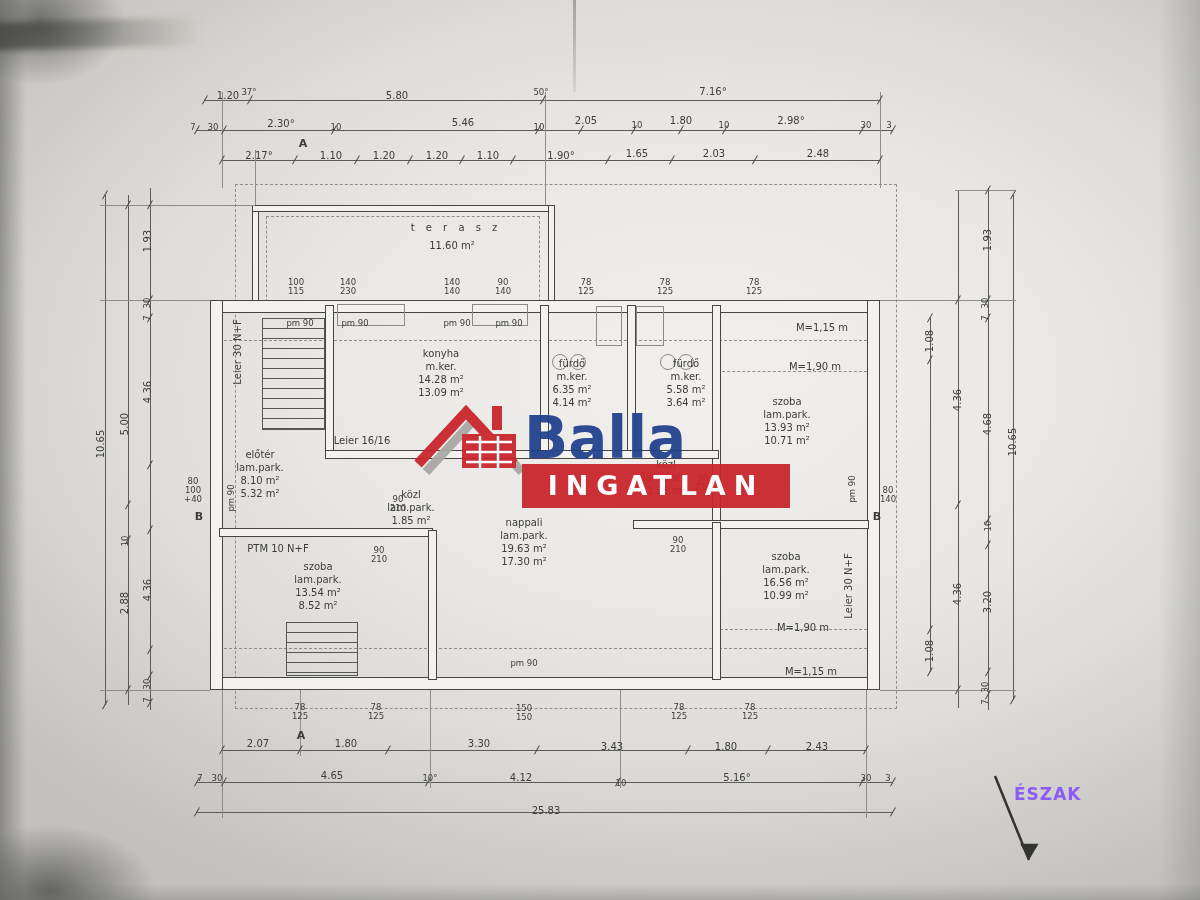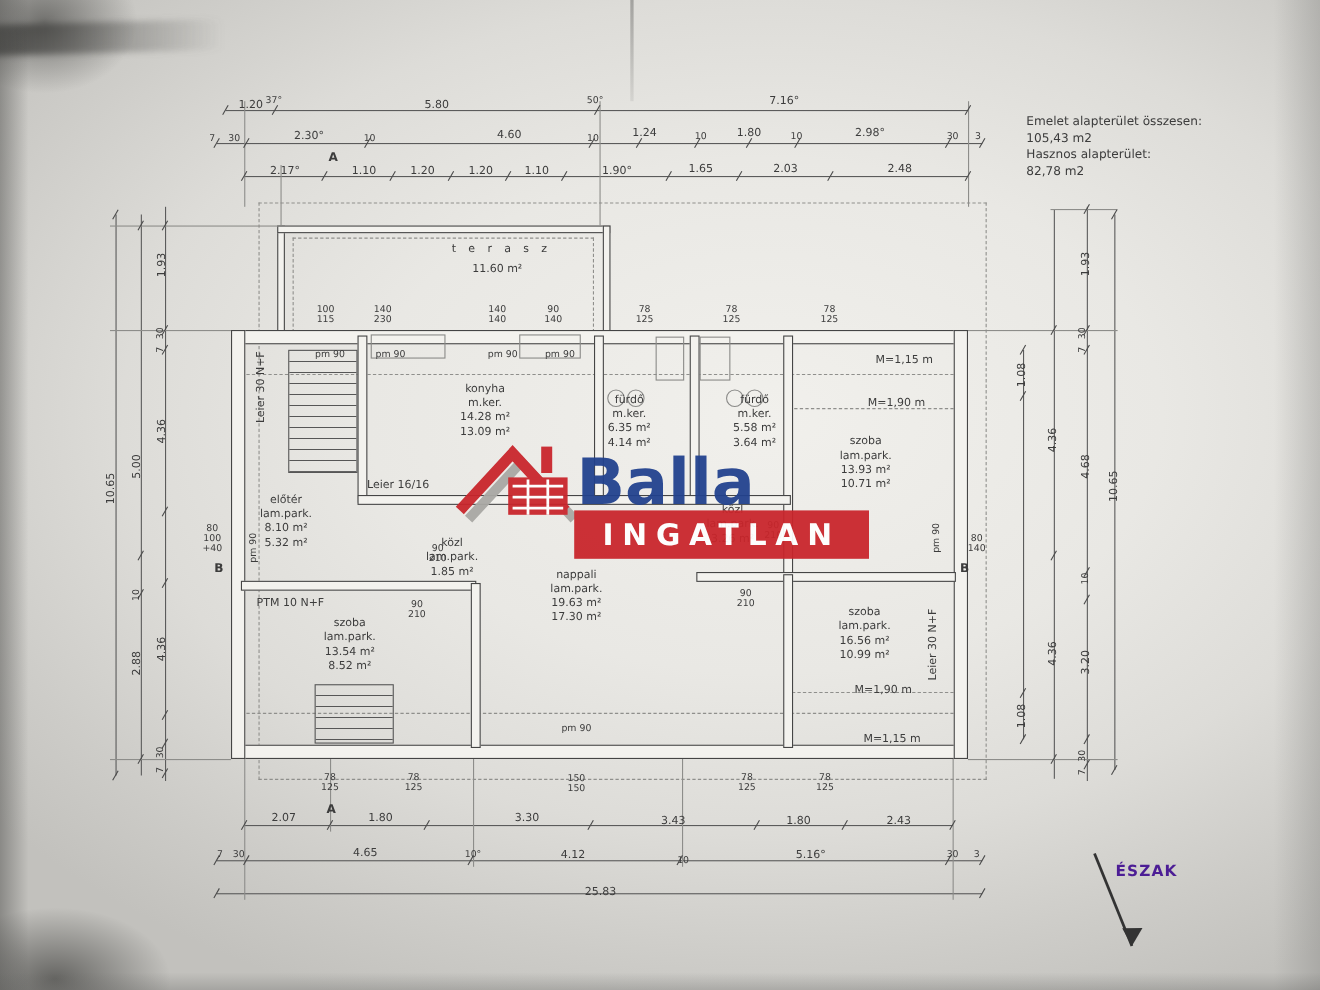--- a/index.html
+++ b/index.html
@@ -36,21 +36,21 @@
   .dim{font-size:10px;}
   .room{font-size:10px;line-height:1.3;}
   .sp{letter-spacing:4px;}
   .sm{font-size:8.5px;line-height:1.05;}
   .marker{font-size:11px;font-weight:bold;}
   .tick{position:absolute;}
   .tick b{display:block;width:10px;height:1.2px;background:#4a4a4a;transform:rotate(-60deg);}
 
   .info{position:absolute;left:933px;top:104px;font-size:11px;color:#3c3c3c;}
   .info span{display:block;margin-bottom:2px;}
-  .north-label{position:absolute;left:1014px;top:784px;font-weight:bold;font-size:14px;letter-spacing:1px;color:#4c1d95;}
+  .north-label{position:absolute;left:1014px;top:784px;font-weight:bold;font-size:17px;letter-spacing:1px;color:#8b5cf6;}
 </style>
 </head>
 <body>
 
 <div class="smudge tl1"></div>
 <div class="smudge tl2"></div>
 <div class="smudge bl"></div>
 <div class="edge l"></div>
 <div class="edge r"></div>
 <div class="edge b"></div>
@@ -378,21 +378,21 @@
       <span class="lbl room" style="left: 786px; top: 576px; transform: translate(-50%, -50%);">szoba
 lam.park.
 16.56 m²
 10.99 m²</span>
       <span class="lbl dim" style="left: 822px; top: 328px; transform: translate(-50%, -50%);">M=1,15 m</span>
       <span class="lbl dim" style="left: 815px; top: 367px; transform: translate(-50%, -50%);">M=1,90 m</span>
       <span class="lbl dim" style="left: 803px; top: 628px; transform: translate(-50%, -50%);">M=1,90 m</span>
       <span class="lbl dim" style="left: 811px; top: 672px; transform: translate(-50%, -50%);">M=1,15 m</span>
       <span class="lbl dim" style="left: 238px; top: 352px; transform: translate(-50%, -50%) rotate(-90deg);">Leier 30 N+F</span>
       <span class="lbl dim" style="left: 362px; top: 441px; transform: translate(-50%, -50%);">Leier 16/16</span>
-      <span class="lbl dim" style="left: 264px; top: 549px; transform: translate(-50%, -50%);">PTM 10 N+F</span>
+      <span class="lbl dim" style="left: 278px; top: 549px; transform: translate(-50%, -50%);">PTM 10 N+F</span>
       <span class="lbl dim" style="left: 849px; top: 586px; transform: translate(-50%, -50%) rotate(-90deg);">Leier 30 N+F</span>
       <span class="lbl sm" style="left: 300px; top: 323px; transform: translate(-50%, -50%);">pm 90</span>
       <span class="lbl sm" style="left: 355px; top: 323px; transform: translate(-50%, -50%);">pm 90</span>
       <span class="lbl sm" style="left: 457px; top: 323px; transform: translate(-50%, -50%);">pm 90</span>
       <span class="lbl sm" style="left: 509px; top: 323px; transform: translate(-50%, -50%);">pm 90</span>
       <span class="lbl sm" style="left: 524px; top: 663px; transform: translate(-50%, -50%);">pm 90</span>
       <span class="lbl sm" style="left: 231px; top: 498px; transform: translate(-50%, -50%) rotate(-90deg);">pm 90</span>
       <span class="lbl sm" style="left: 852px; top: 489px; transform: translate(-50%, -50%) rotate(-90deg);">pm 90</span>
       <span class="lbl sm" style="left: 296px; top: 287px; transform: translate(-50%, -50%);">100
 115</span>
@@ -437,23 +437,23 @@
       <span class="lbl marker" style="left: 877px; top: 517px; transform: translate(-50%, -50%);">B</span>
       <span class="lbl dim" style="left: 228px; top: 96px; transform: translate(-50%, -50%);">1.20</span>
       <span class="lbl sm" style="left: 249px; top: 92px; transform: translate(-50%, -50%);">37°</span>
       <span class="lbl dim" style="left: 397px; top: 96px; transform: translate(-50%, -50%);">5.80</span>
       <span class="lbl sm" style="left: 541px; top: 92px; transform: translate(-50%, -50%);">50°</span>
       <span class="lbl dim" style="left: 713px; top: 92px; transform: translate(-50%, -50%);">7.16°</span>
       <span class="lbl sm" style="left: 193px; top: 127px; transform: translate(-50%, -50%);">7</span>
       <span class="lbl sm" style="left: 213px; top: 127px; transform: translate(-50%, -50%);">30</span>
       <span class="lbl dim" style="left: 281px; top: 124px; transform: translate(-50%, -50%);">2.30°</span>
       <span class="lbl sm" style="left: 336px; top: 127px; transform: translate(-50%, -50%);">10</span>
-      <span class="lbl dim" style="left: 463px; top: 123px; transform: translate(-50%, -50%);">4.60</span>
+      <span class="lbl dim" style="left: 463px; top: 123px; transform: translate(-50%, -50%);">5.46</span>
       <span class="lbl sm" style="left: 539px; top: 127px; transform: translate(-50%, -50%);">10</span>
-      <span class="lbl dim" style="left: 586px; top: 121px; transform: translate(-50%, -50%);">1.24</span>
+      <span class="lbl dim" style="left: 586px; top: 121px; transform: translate(-50%, -50%);">2.05</span>
       <span class="lbl sm" style="left: 637px; top: 125px; transform: translate(-50%, -50%);">10</span>
       <span class="lbl dim" style="left: 681px; top: 121px; transform: translate(-50%, -50%);">1.80</span>
       <span class="lbl sm" style="left: 724px; top: 125px; transform: translate(-50%, -50%);">10</span>
       <span class="lbl dim" style="left: 791px; top: 121px; transform: translate(-50%, -50%);">2.98°</span>
       <span class="lbl sm" style="left: 866px; top: 125px; transform: translate(-50%, -50%);">30</span>
       <span class="lbl sm" style="left: 889px; top: 125px; transform: translate(-50%, -50%);">3</span>
       <span class="lbl dim" style="left: 259px; top: 156px; transform: translate(-50%, -50%);">2.17°</span>
       <span class="lbl dim" style="left: 331px; top: 156px; transform: translate(-50%, -50%);">1.10</span>
       <span class="lbl dim" style="left: 384px; top: 156px; transform: translate(-50%, -50%);">1.20</span>
       <span class="lbl dim" style="left: 437px; top: 156px; transform: translate(-50%, -50%);">1.20</span>
@@ -497,27 +497,20 @@
       <span class="lbl dim" style="left: 1013px; top: 442px; transform: translate(-50%, -50%) rotate(-90deg);">10.65</span>
       <span class="lbl dim" style="left: 930px; top: 341px; transform: translate(-50%, -50%) rotate(-90deg);">1.08</span>
       <span class="lbl sm" style="left: 988px; top: 526px; transform: translate(-50%, -50%) rotate(-90deg);">10</span>
       <span class="lbl dim" style="left: 958px; top: 594px; transform: translate(-50%, -50%) rotate(-90deg);">4.36</span>
       <span class="lbl dim" style="left: 988px; top: 602px; transform: translate(-50%, -50%) rotate(-90deg);">3.20</span>
       <span class="lbl dim" style="left: 930px; top: 651px; transform: translate(-50%, -50%) rotate(-90deg);">1.08</span>
       <span class="lbl sm" style="left: 985px; top: 687px; transform: translate(-50%, -50%) rotate(-90deg);">30</span>
       <span class="lbl sm" style="left: 985px; top: 702px; transform: translate(-50%, -50%) rotate(-90deg);">7</span>
     </div>
 
-  <div class="info">
-
-  <span>Emelet alapterület összesen:</span>
-      <span>105,43 m2</span>
-      <span>Hasznos alapterület:</span>
-      <span>82,78 m2</span>
-    </div>
 
   <svg viewBox="0 0 400 125" style="position:absolute;left:404px;top:390px;width:400px;height:125px;opacity:.94;">
     <polyline points="22,82 70,30 118,82" fill="none" stroke="#a9a8a4" stroke-width="9"></polyline>
     <rect x="88" y="16" width="10" height="24" fill="#c9252b"></rect>
     <polyline points="14,74 62,22 110,74" fill="none" stroke="#c9252b" stroke-width="10"></polyline>
     <rect x="58" y="44" width="54" height="34" fill="#c9252b"></rect>
     <path d="M62 52 h46 M62 62 h46 M62 72 h46 M76 46 v32 M94 46 v32" stroke="#ffffff" stroke-width="2.5" fill="none"></path>
     <text x="120" y="68" font-size="58" font-weight="bold" fill="#21418e" font-family="DejaVu Sans, sans-serif">Balla</text>
     <rect x="118" y="74" width="268" height="44" fill="#c9252b"></rect>
     <text x="252" y="105" text-anchor="middle" font-size="27" letter-spacing="8" font-weight="bold" fill="#ffffff" font-family="DejaVu Sans, sans-serif">INGATLAN</text>

